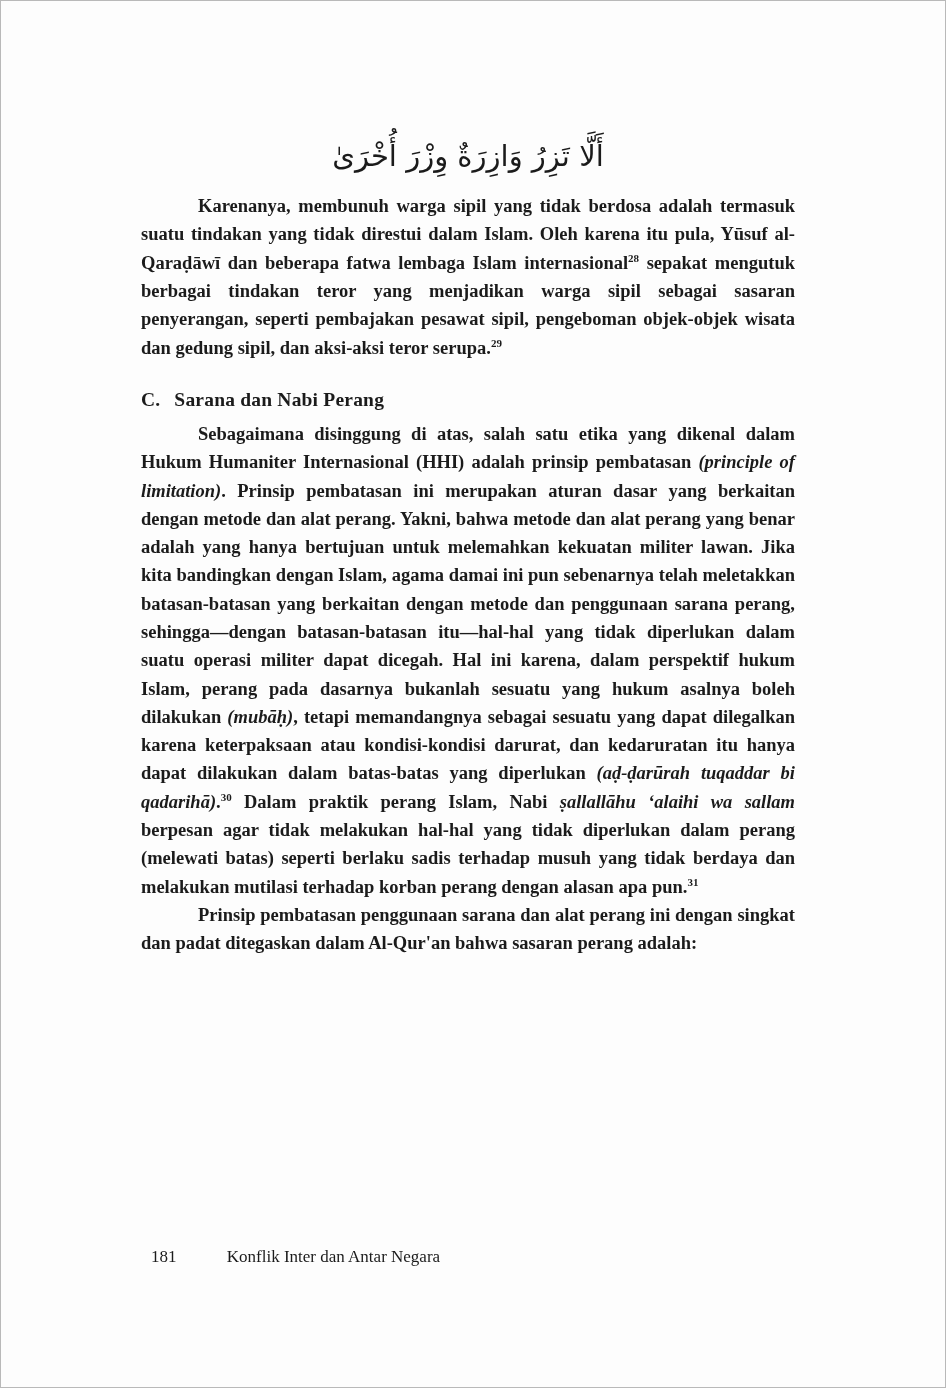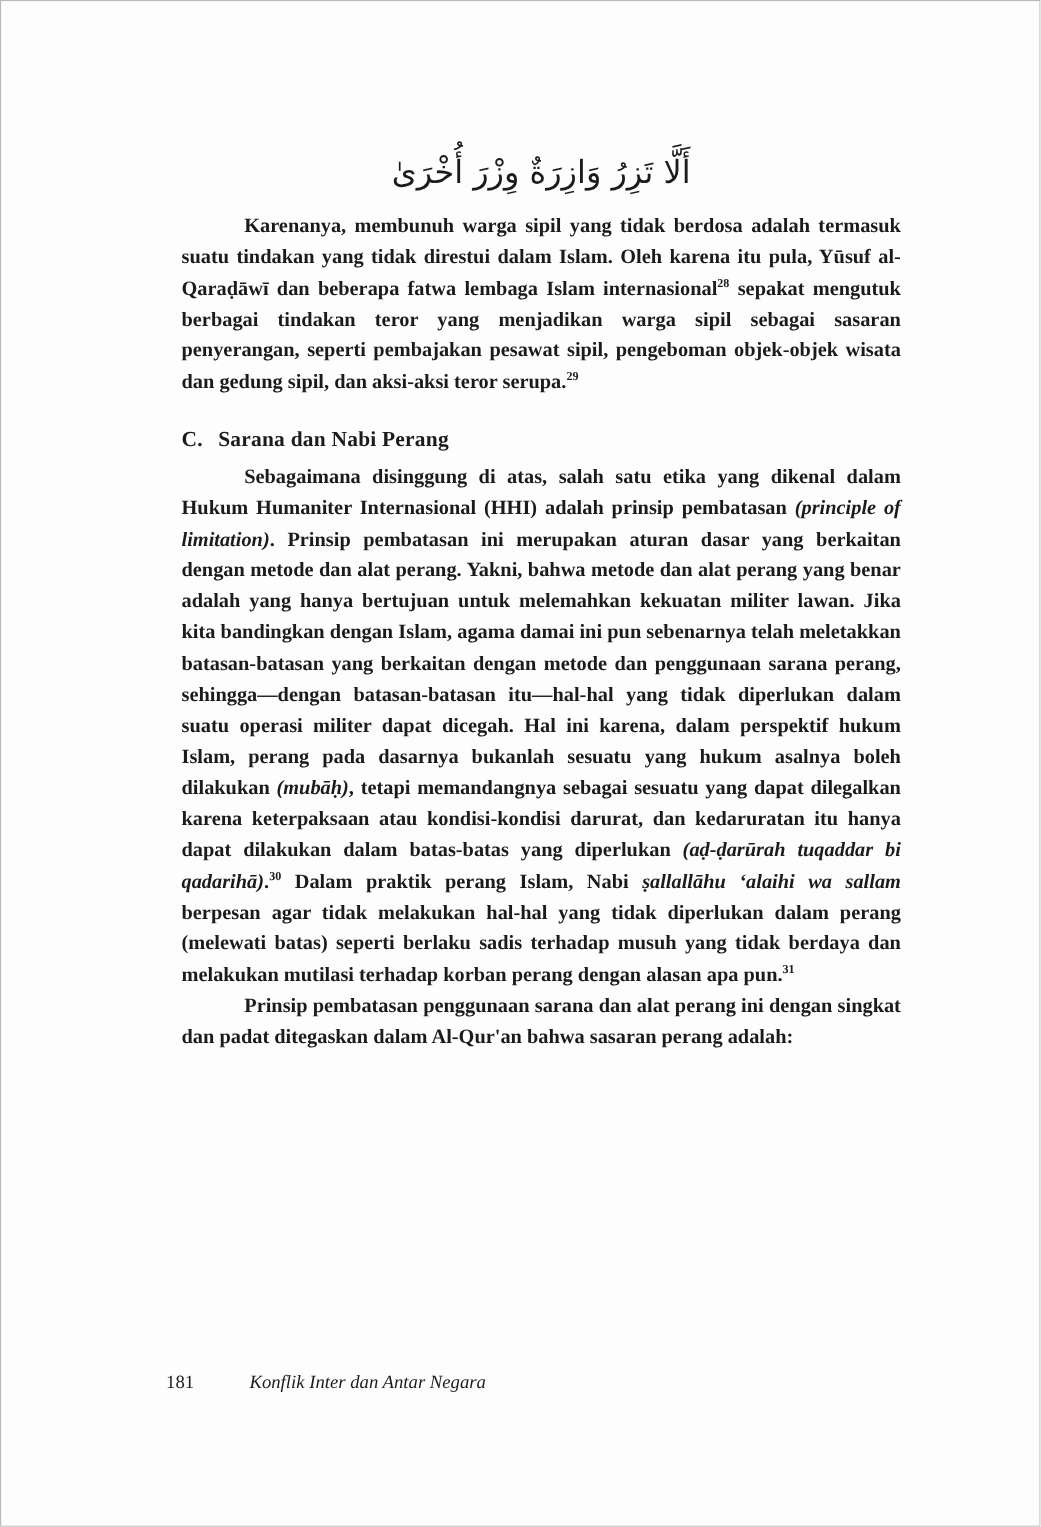--- a/index.html
+++ b/index.html
@@ -9,21 +9,21 @@
     height: 1388px;
     box-sizing: border-box;
     background: #fdfdfd;
     border: 1px solid #b9b9b9;
     font-family: "Liberation Serif", "DejaVu Serif", serif;
     color: #1b1b1b;
     overflow: hidden;
   }
   .content {
     position: absolute;
-    left: 164px;
+    left: 140px;
     top: 136px;
     width: 654px;
   }
   .arabic {
     text-align: center;
     direction: rtl;
     font-family: "DejaVu Sans", sans-serif;
     font-size: 29px;
     line-height: 1.35;
     margin: 0 0 16px 0;
@@ -56,21 +56,20 @@
   }
   .heading .letter { margin-right: 14px; }
   .footer {
     position: absolute;
     left: 150px;
     top: 1246px;
     font-size: 17px;
     white-space: nowrap;
   }
   .booktitle {
-    font-style: italic;
     margin-left: 46px;
   }
 </style>
 </head>
 <body>
 
 <div class="page">
   <div class="content">
 
     <div class="arabic">أَلَّا تَزِرُ وَازِرَةٌ وِزْرَ أُخْرَىٰ</div>

